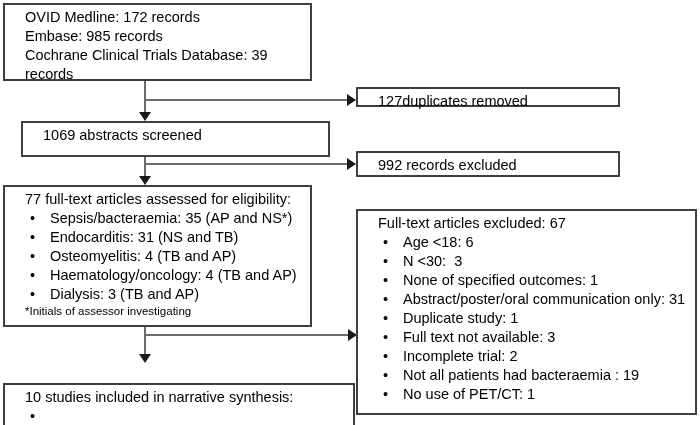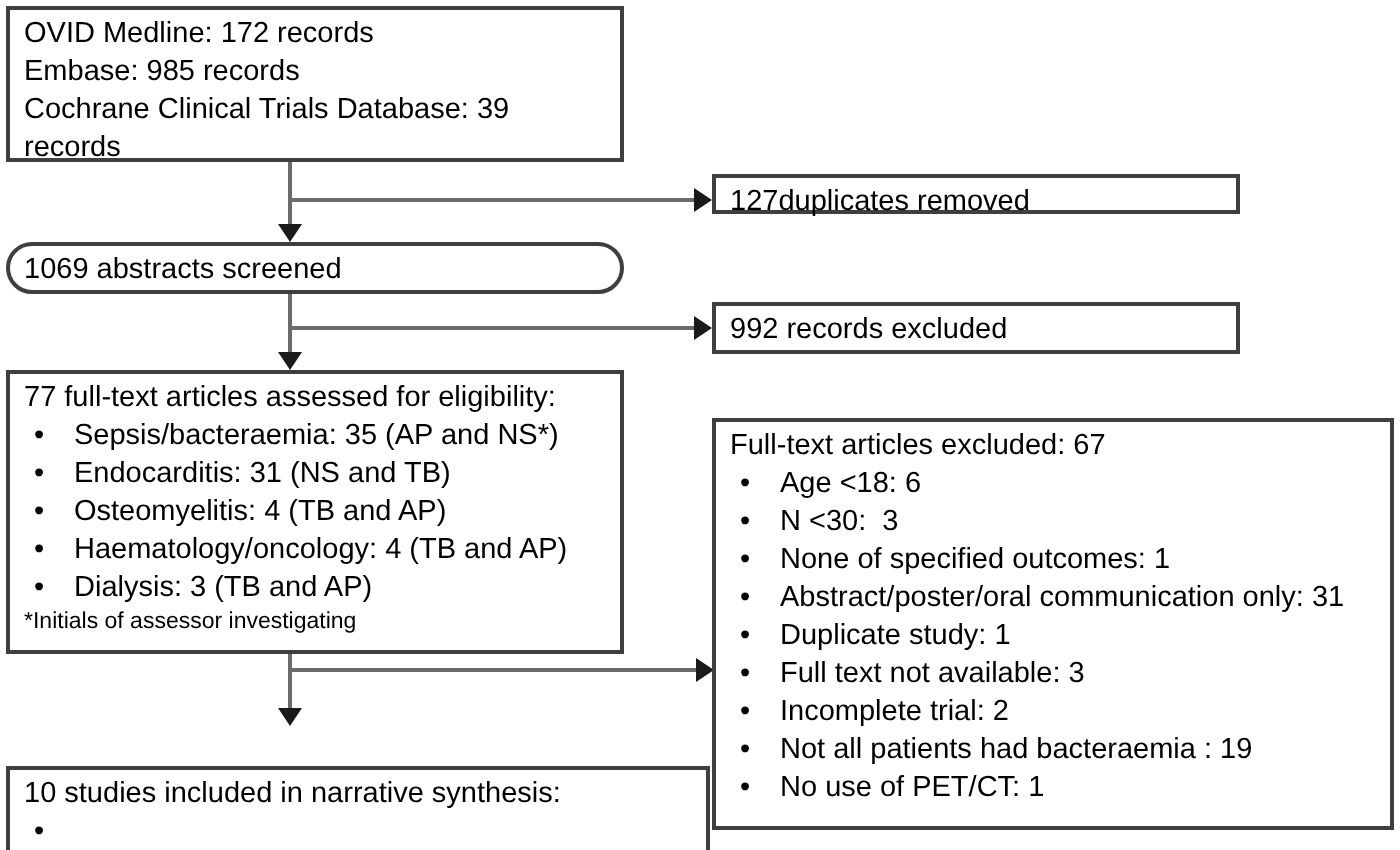--- a/index.html
+++ b/index.html
@@ -16,21 +16,21 @@
     width: 700px;
     height: 425px;
     background: #ffffff;
     overflow: hidden;
   }
   .box {
     position: absolute;
     box-sizing: border-box;
     border: 2px solid #3f3f3f;
     background: #ffffff;
-    padding: 3px 6px 3px 7px;
+    padding: 3px 6px 3px 20px;
   }
   .line {
     position: absolute;
     background: #6b6b6b;
   }
   .vline { width: 2px; }
   .hline { height: 2px; }
   .arrow-down {
     position: absolute;
     width: 0;
@@ -74,21 +74,21 @@
     font-size: 11.5px;
     line-height: 15px;
     white-space: pre;
     font-weight: normal;
   }
   .ln, .bullet-text, .bullet-dot { font-weight: normal; }
 
   
   #box-sources        { left: 3px;   top: 3px;   width: 309px; height: 78px; }
   #box-duplicates     { left: 356px; top: 87px;  width: 264px; height: 20px; }
-  #box-abstracts      { left: 3px;   top: 121px; width: 309px; height: 26px; border-radius: 13px; }
+  #box-abstracts      { left: 21px;   top: 121px; width: 309px; height: 36px; }
   #box-excluded-992   { left: 356px; top: 151px; width: 264px; height: 26px; }
   #box-eligibility    { left: 3px;   top: 185px; width: 309px; height: 142px; }
   #box-fulltext-excl  { left: 356px; top: 209px; width: 341px; height: 206px; }
   #box-included       { left: 3px;   top: 383px; width: 352px; height: 58px; }
 </style>
 </head>
 <body>
 
 <div id="flow-root">
 

